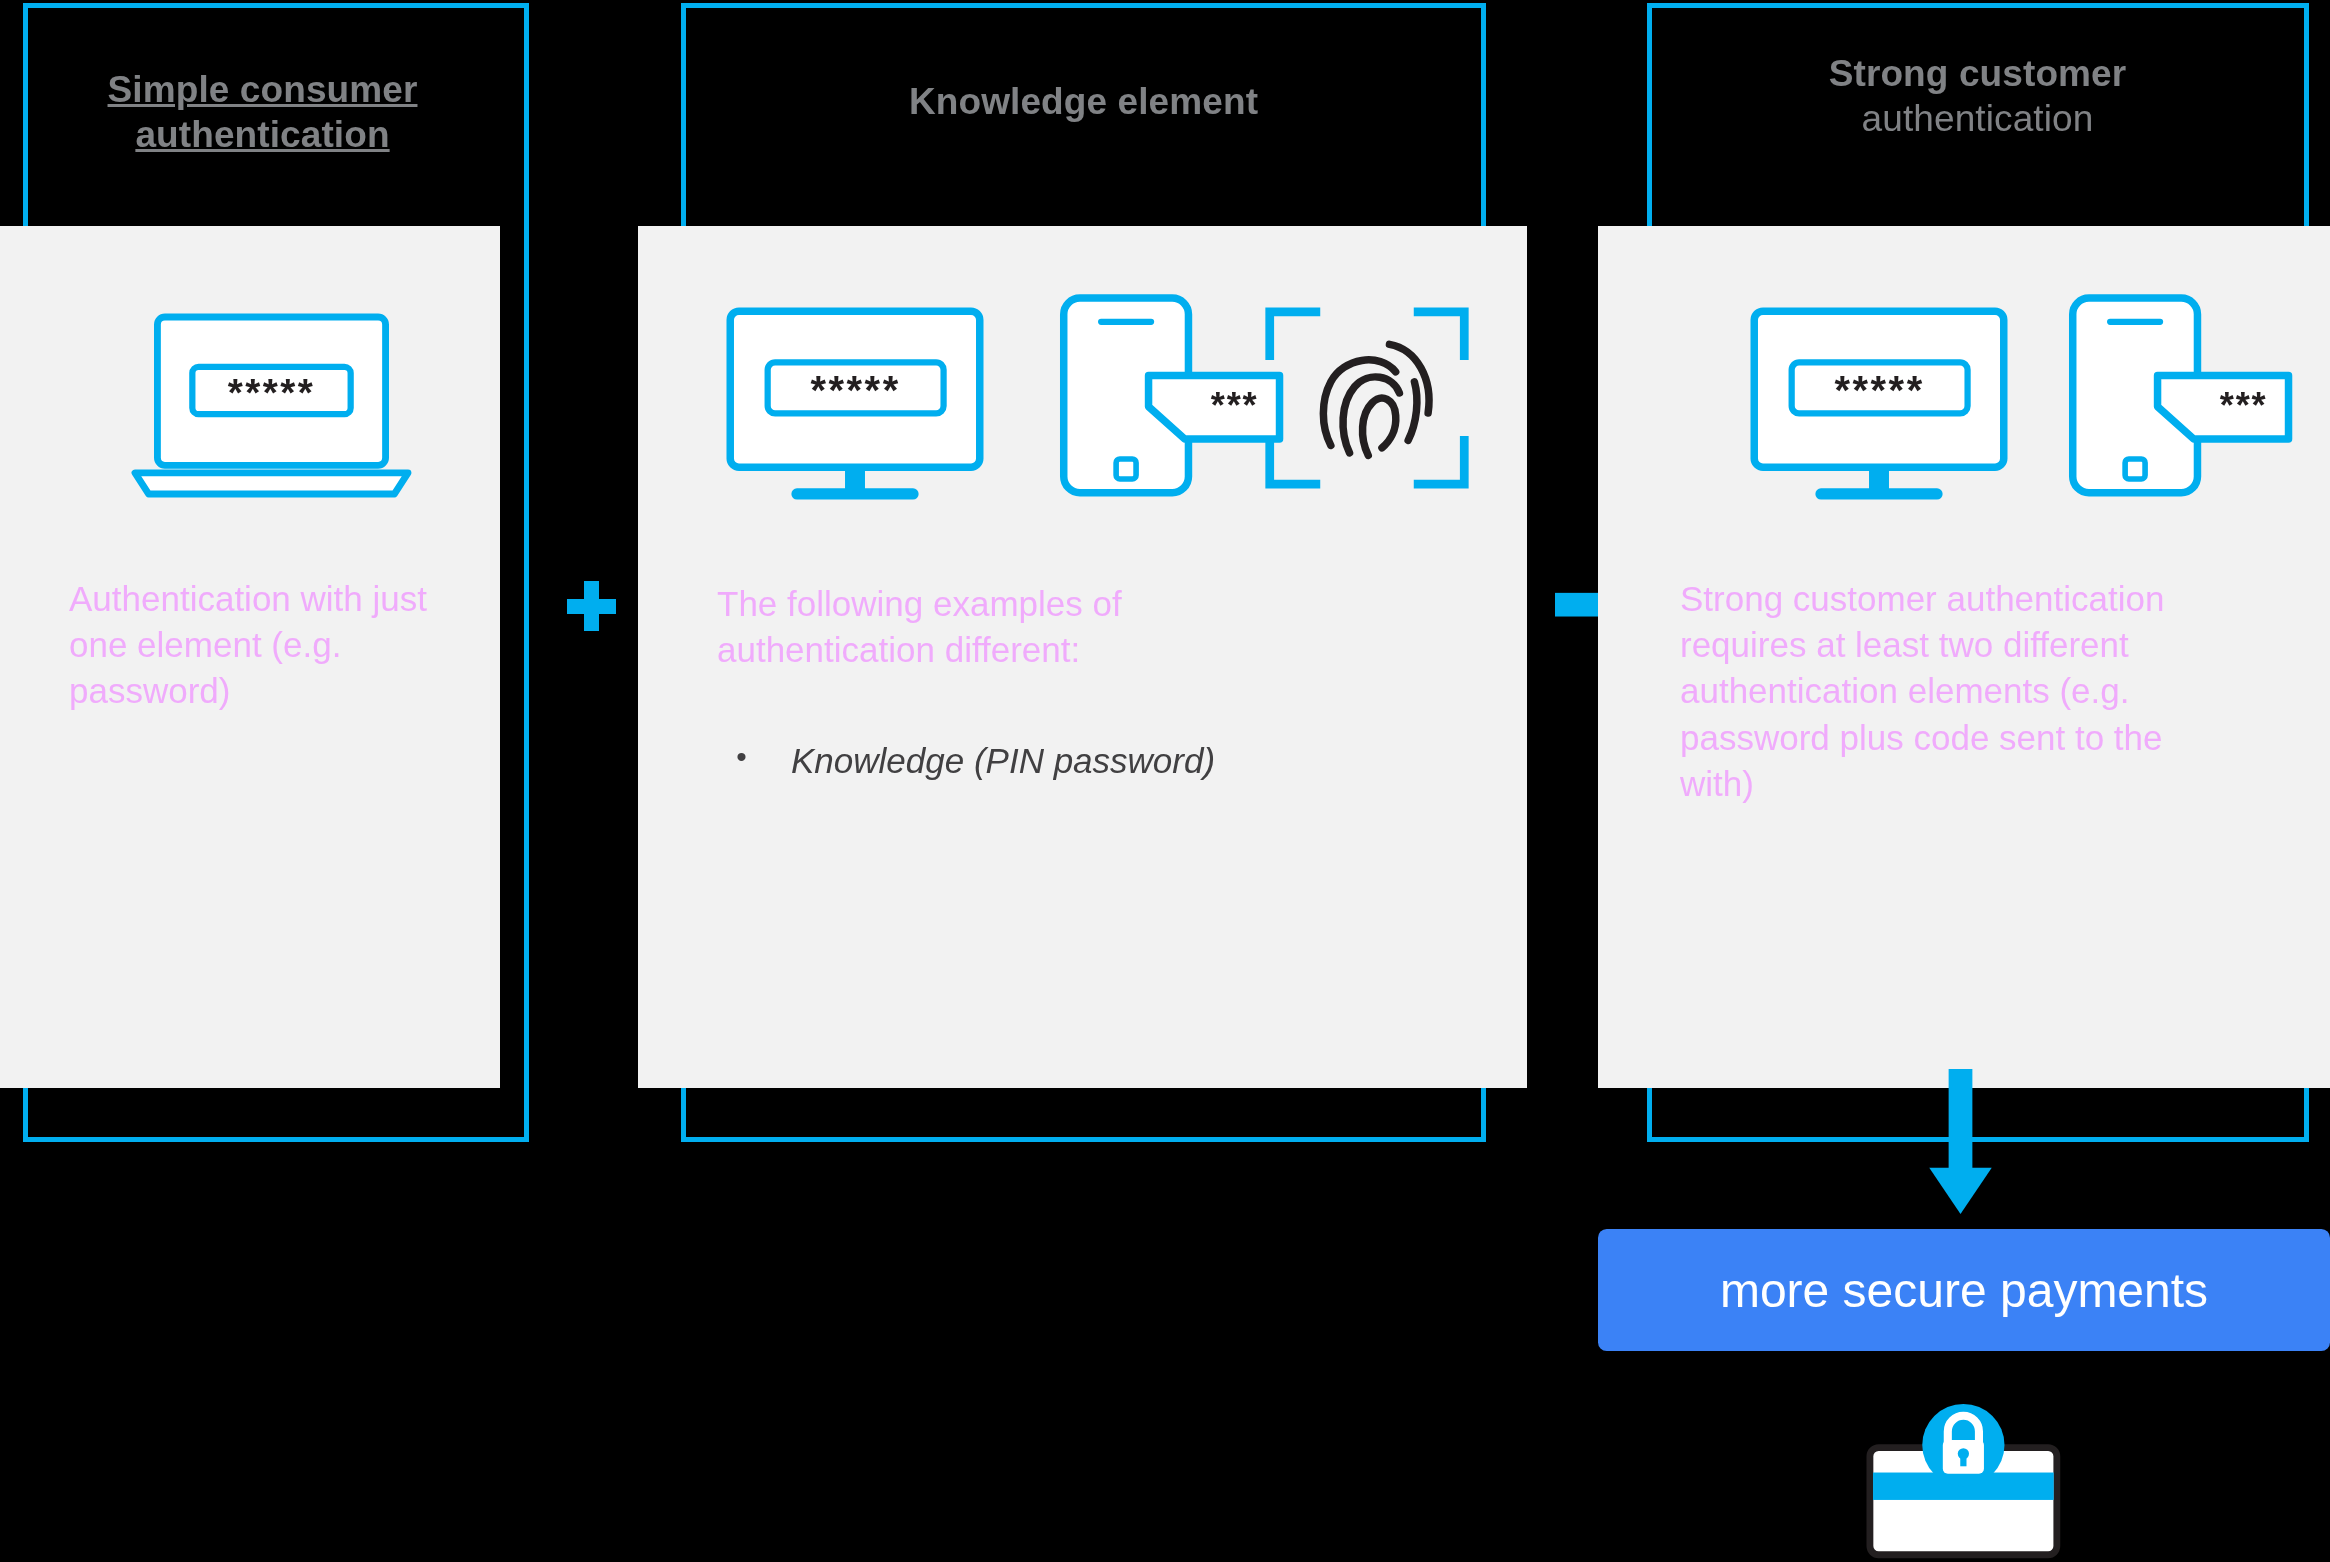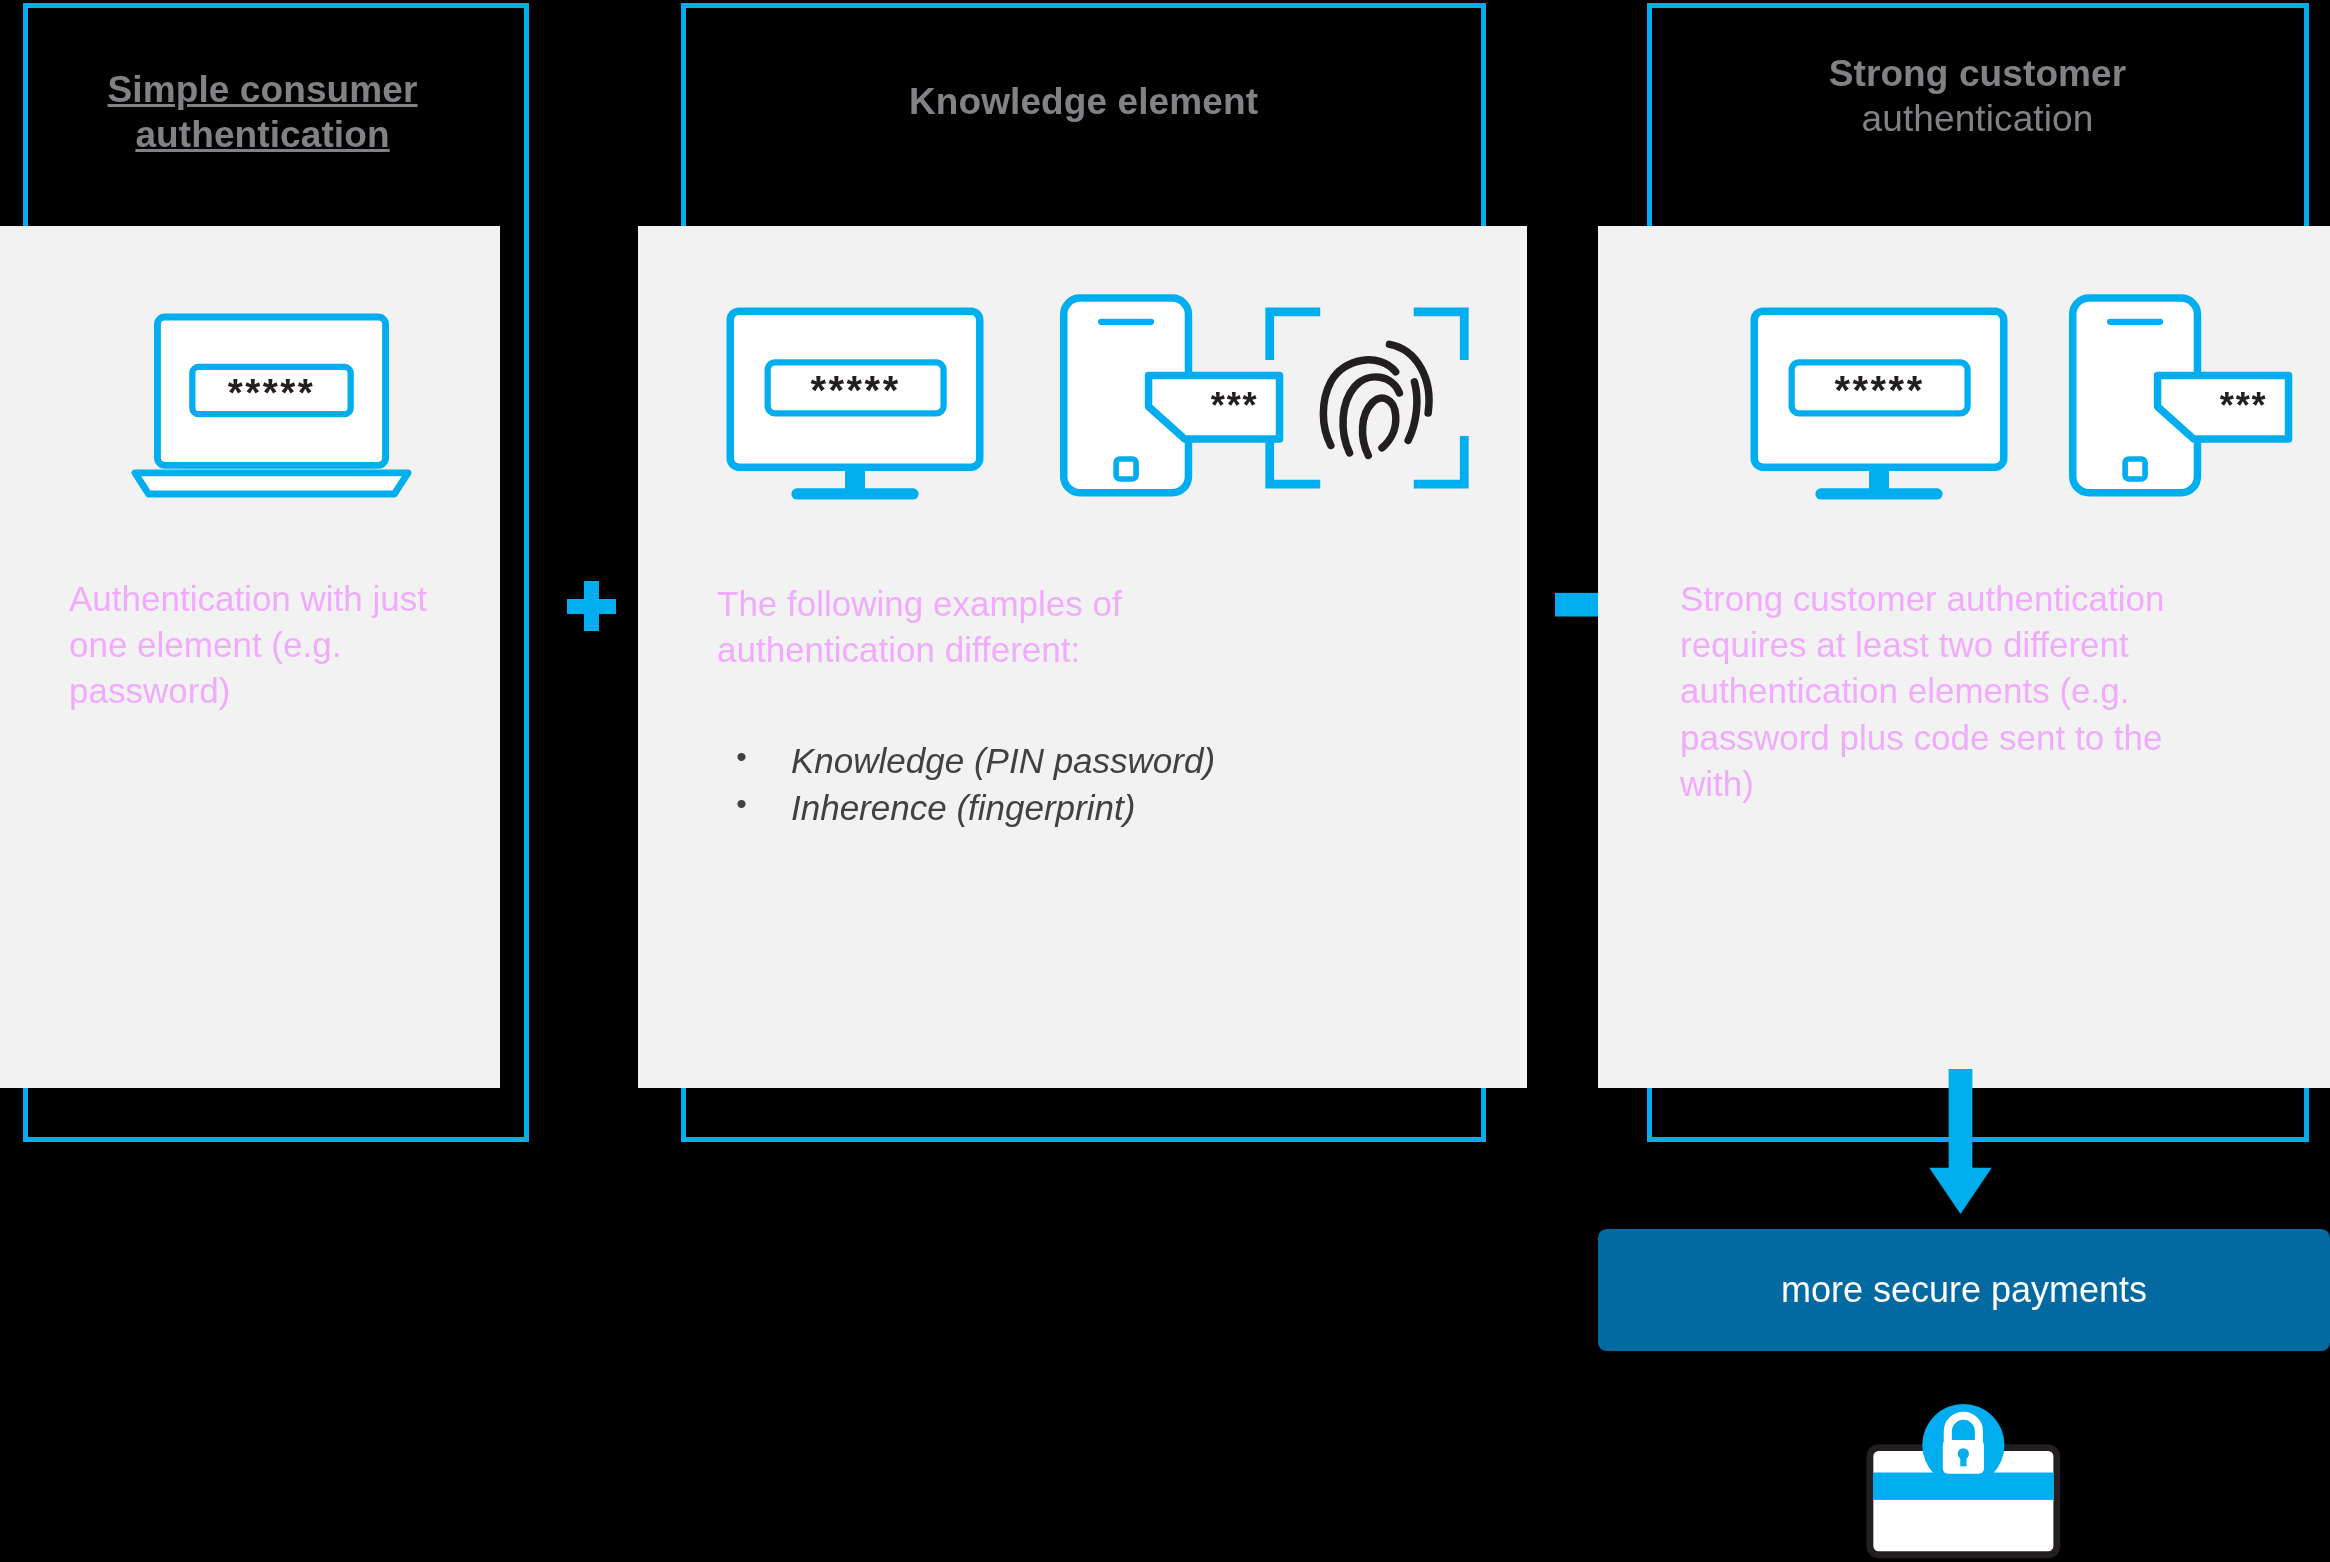--- a/index.html
+++ b/index.html
@@ -84,27 +84,27 @@
     width: 15px; height: 50px;
   }
 
   
   .arrow-right { position: absolute; }
   .arrow-down { position: absolute; }
 
   
   .result-pill {
     position: absolute;
-    background: #0369a1;
+    background: #3b82f6;
     border-radius: 8.7px;
     display: flex;
     align-items: center;
     justify-content: center;
     color: #FFFFFF;
-    font-size: 36px;
+    font-size: 48px;
   }
 </style>
 </head>
 <body>
 
 <div class="panel" style="left:22.5px; top:2.5px; width:506px; height:1139px;"></div>
 
 <div class="panel-body" style="left:0px; top:226px; width:500px; height:862px;"></div>
 
 <div class="panel-title" style="left:25px; top:67px; width:475px;text-decoration:underline;">
@@ -171,21 +171,20 @@
       <path d="M206 74 C250 82 276 130 268 184"></path>
       <path d="M236 228 C250 200 254 162 246 134"></path>
     </g>
   </svg>
 </div>
 
 <div class="panel-text" style="left:717px; top:581px; width:537px;">The following examples of authentication different:</div>
 
 <ul class="bullets" style="left:717px; top:738px; width:718px;">
   <li>Knowledge (PIN password)</li>
-  <li>Inherence (fingerprint)</li>
 </ul>
 
 <div class="arrow-right" style="left:1555px; top:569px; width:137px; height:72px;">
   <svg width="137" height="72" viewBox="0 0 220 115" xmlns="http://www.w3.org/2000/svg">
     <rect x="0" y="38" width="150" height="38" fill="#00AEEF"></rect>
     <path d="M140 8 L212 57 L140 106 Z" fill="#00AEEF"></path>
   </svg>
 </div>
 
 <div class="panel" style="left:1647px; top:2.5px; width:662px; height:1139px;"></div>

